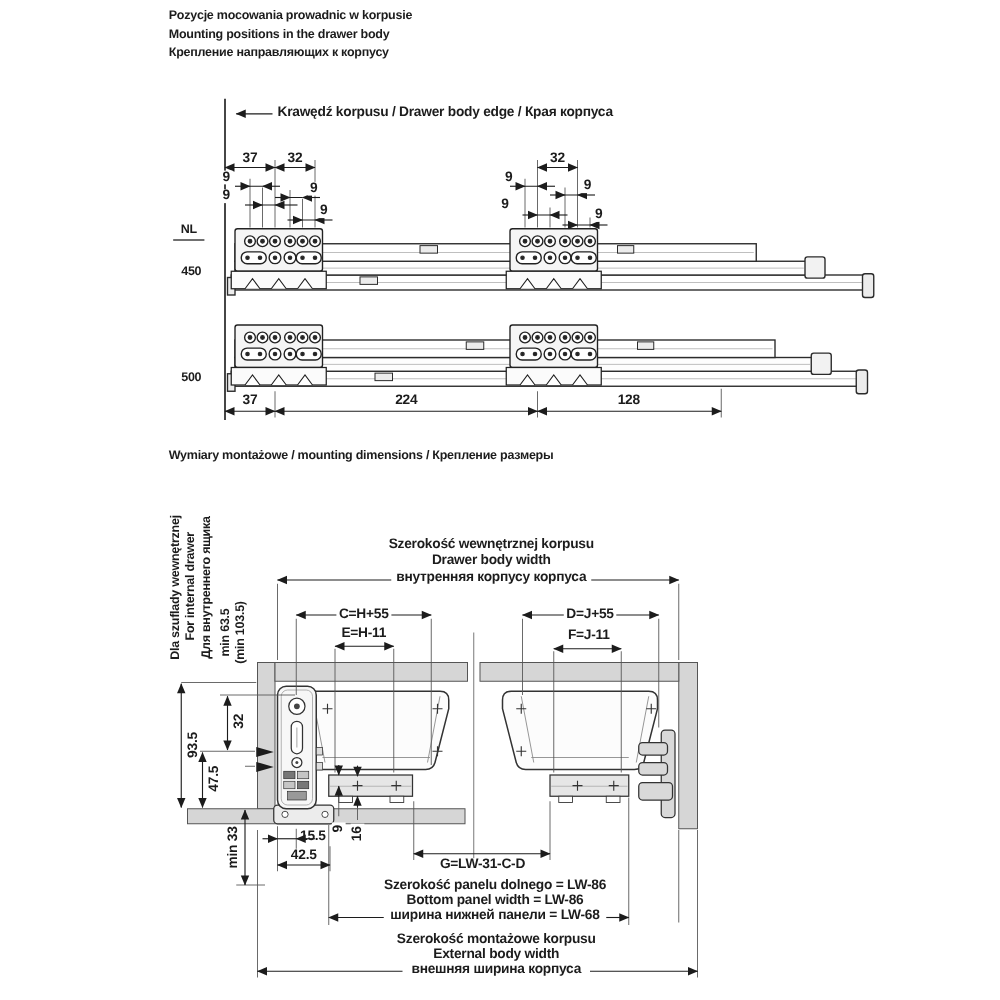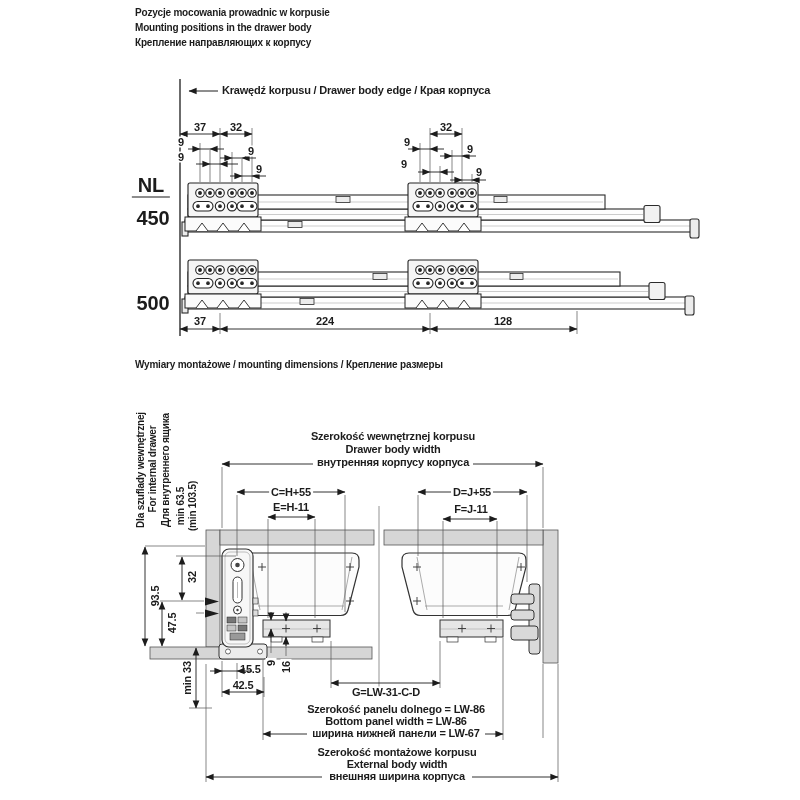--- a/index.html
+++ b/index.html
@@ -5,21 +5,21 @@
   html,body{margin:0;padding:0;background:#fff}
   .page{position:relative;width:800px;height:800px;background:#fff;overflow:hidden;
         font-family:"Liberation Sans",sans-serif;color:#1c1c1c}
   svg.art{position:absolute;left:0;top:0}
   .t{position:absolute;white-space:nowrap;font-weight:bold;letter-spacing:-0.2px;line-height:1}
   .c{transform:translate(-50%,-50%)}
   .rot{transform:translate(-50%,-50%) rotate(-90deg)}
   .s10{font-size:10px}
   .s11{font-size:11px}
   .s13{font-size:10px}
-  .s16{font-size:20px}
+  .s16{font-size:10px}
   .bg{background:#fff;padding:0 2px}
   .nl{border-bottom:1.5px solid #1c1c1c;padding:0 6px 2px 6px;text-align:center;
       transform:translate(-50%,-50%)}
 </style>
 </head>
 <body>
 
 <div class="page">
 
 <svg class="art" width="800" height="800" viewBox="0 0 800 800">
@@ -278,19 +278,19 @@
 <div class="t s11 rot" style="left:187px;top:678px">min 33</div>
 
 <div class="t s11" style="left:240px;top:664px">15.5</div>
 <div class="t s11 c" style="left:243px;top:685px">42.5</div>
 <div class="t s11 rot bg" style="left:271px;top:663px">9</div>
 <div class="t s11 rot bg" style="left:286px;top:667px">16</div>
 <div class="t s11 c bg" style="left:386px;top:692px">G=LW-31-C-D</div>
 
 <div class="t s11 c" style="left:396px;top:709px">Szerokość panelu dolnego = LW-86</div>
 <div class="t s11 c" style="left:396px;top:721px">Bottom panel width = LW-86</div>
-<div class="t s11 c bg" style="left:396px;top:733px">ширина нижней панели = LW-67</div>
+<div class="t s11 c bg" style="left:396px;top:733px">ширина нижней панели = LW-68</div>
 
 <div class="t s11 c" style="left:397px;top:752px">Szerokość montażowe korpusu</div>
 <div class="t s11 c" style="left:397px;top:764px">External body width</div>
 <div class="t s11 c bg" style="left:397px;top:776px">внешняя ширина корпуса</div>
 
 </div>
 
 </body></html>

